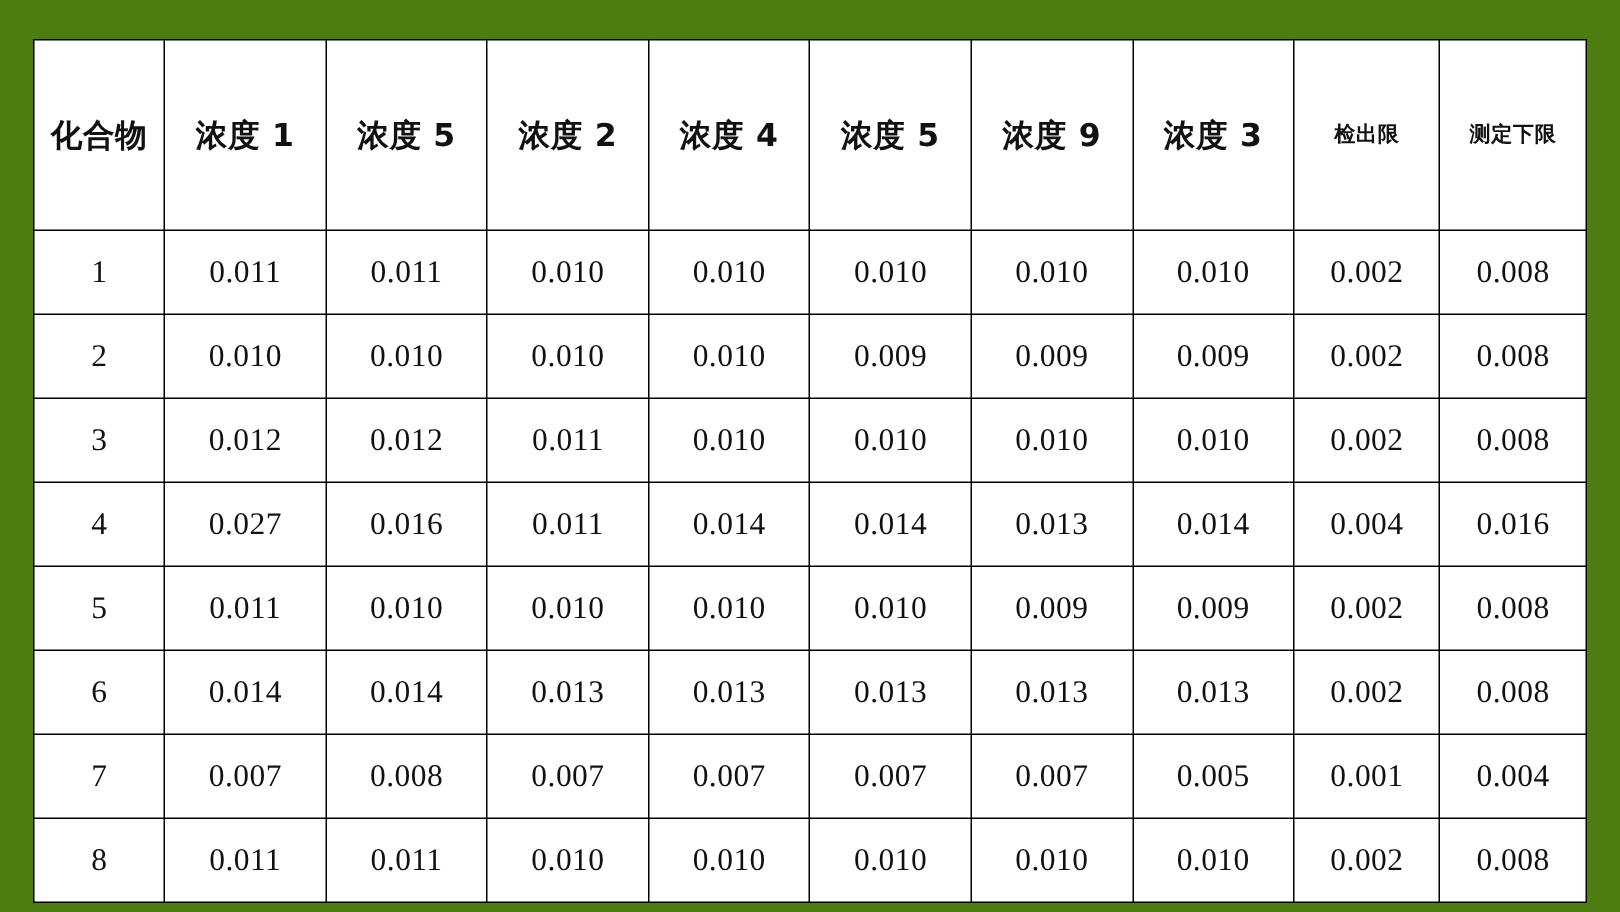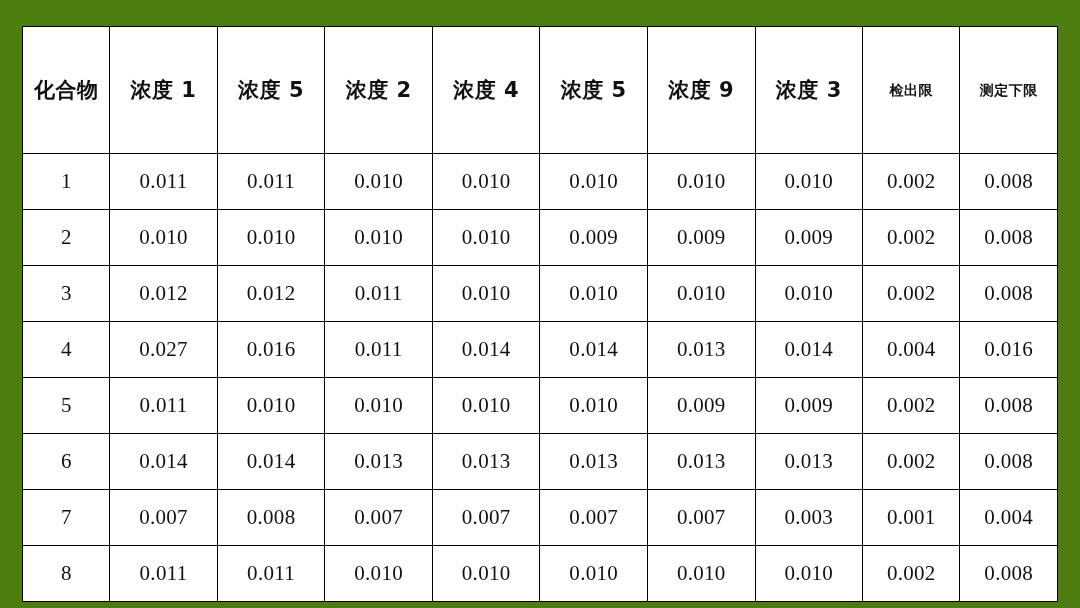--- a/index.html
+++ b/index.html
@@ -170,21 +170,21 @@
         <td class="num-cell">0.008</td>
       </tr>
       <tr>
         <td class="idx-cell">7</td>
         <td class="num-cell">0.007</td>
         <td class="num-cell">0.008</td>
         <td class="num-cell">0.007</td>
         <td class="num-cell">0.007</td>
         <td class="num-cell">0.007</td>
         <td class="num-cell">0.007</td>
-        <td class="num-cell">0.003</td>
+        <td class="num-cell">0.005</td>
         <td class="num-cell">0.001</td>
         <td class="num-cell">0.004</td>
       </tr>
       <tr>
         <td class="idx-cell">8</td>
         <td class="num-cell">0.011</td>
         <td class="num-cell">0.011</td>
         <td class="num-cell">0.010</td>
         <td class="num-cell">0.010</td>
         <td class="num-cell">0.010</td>

